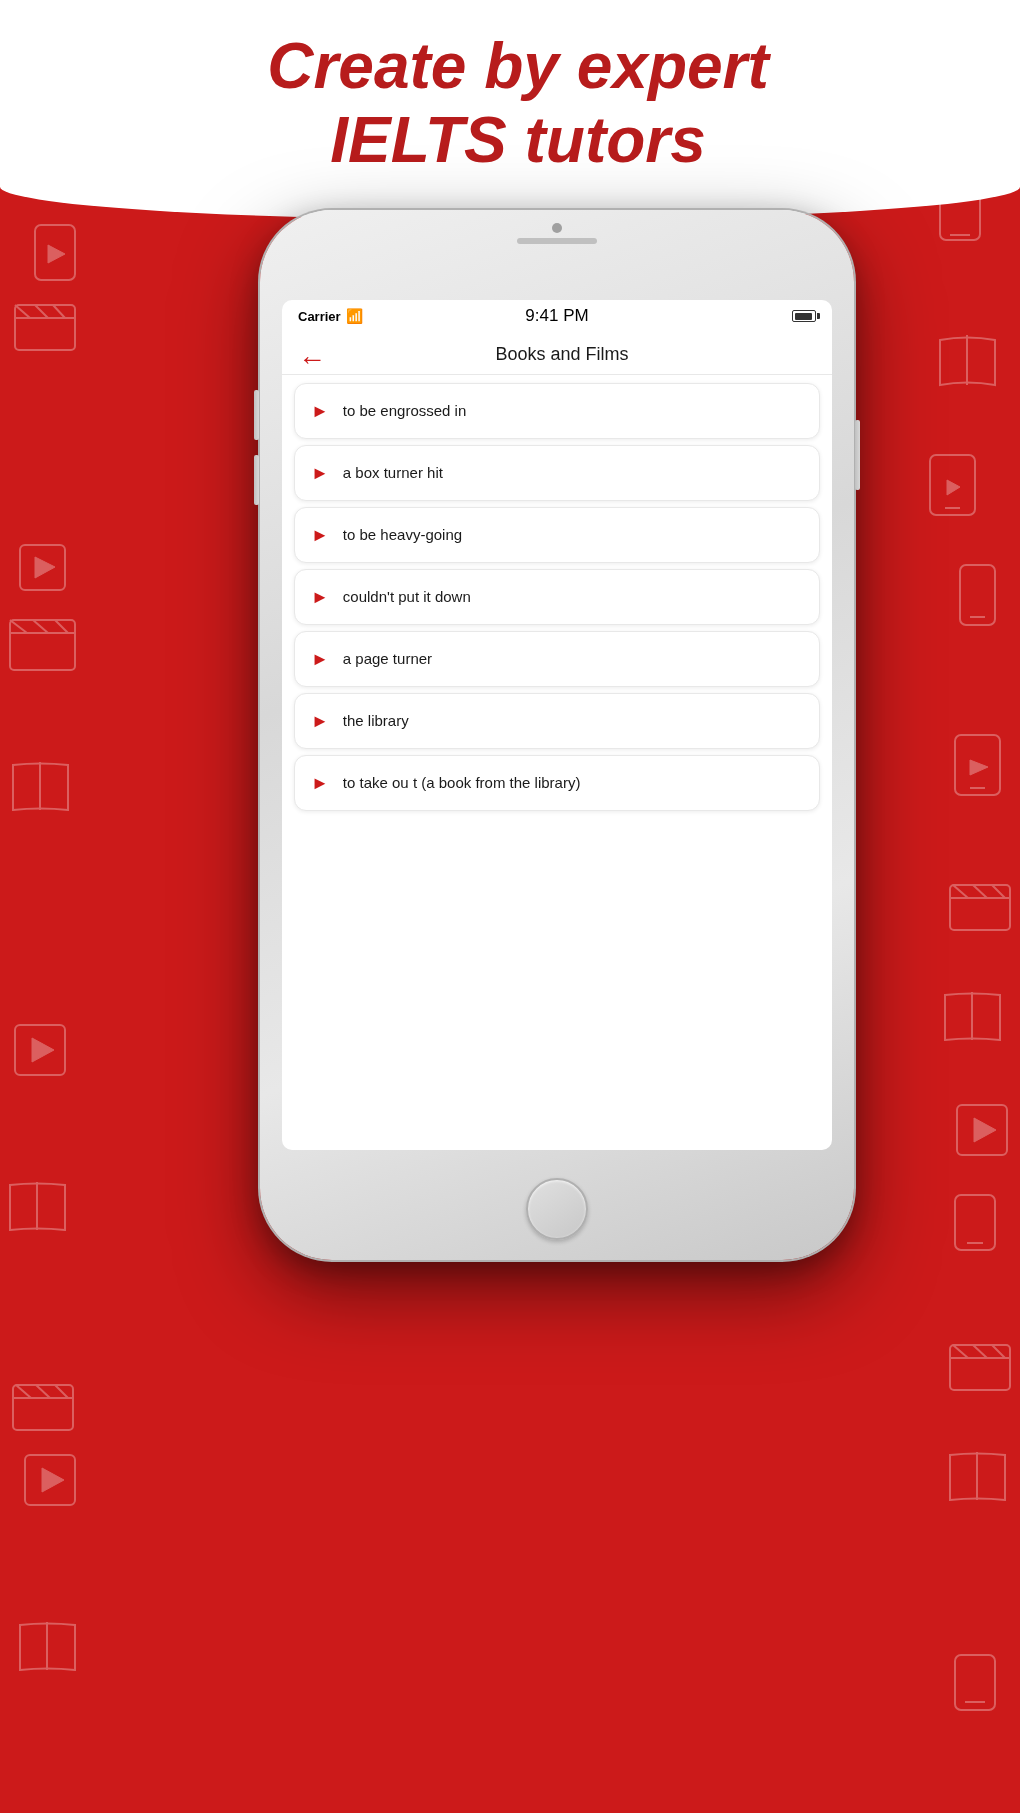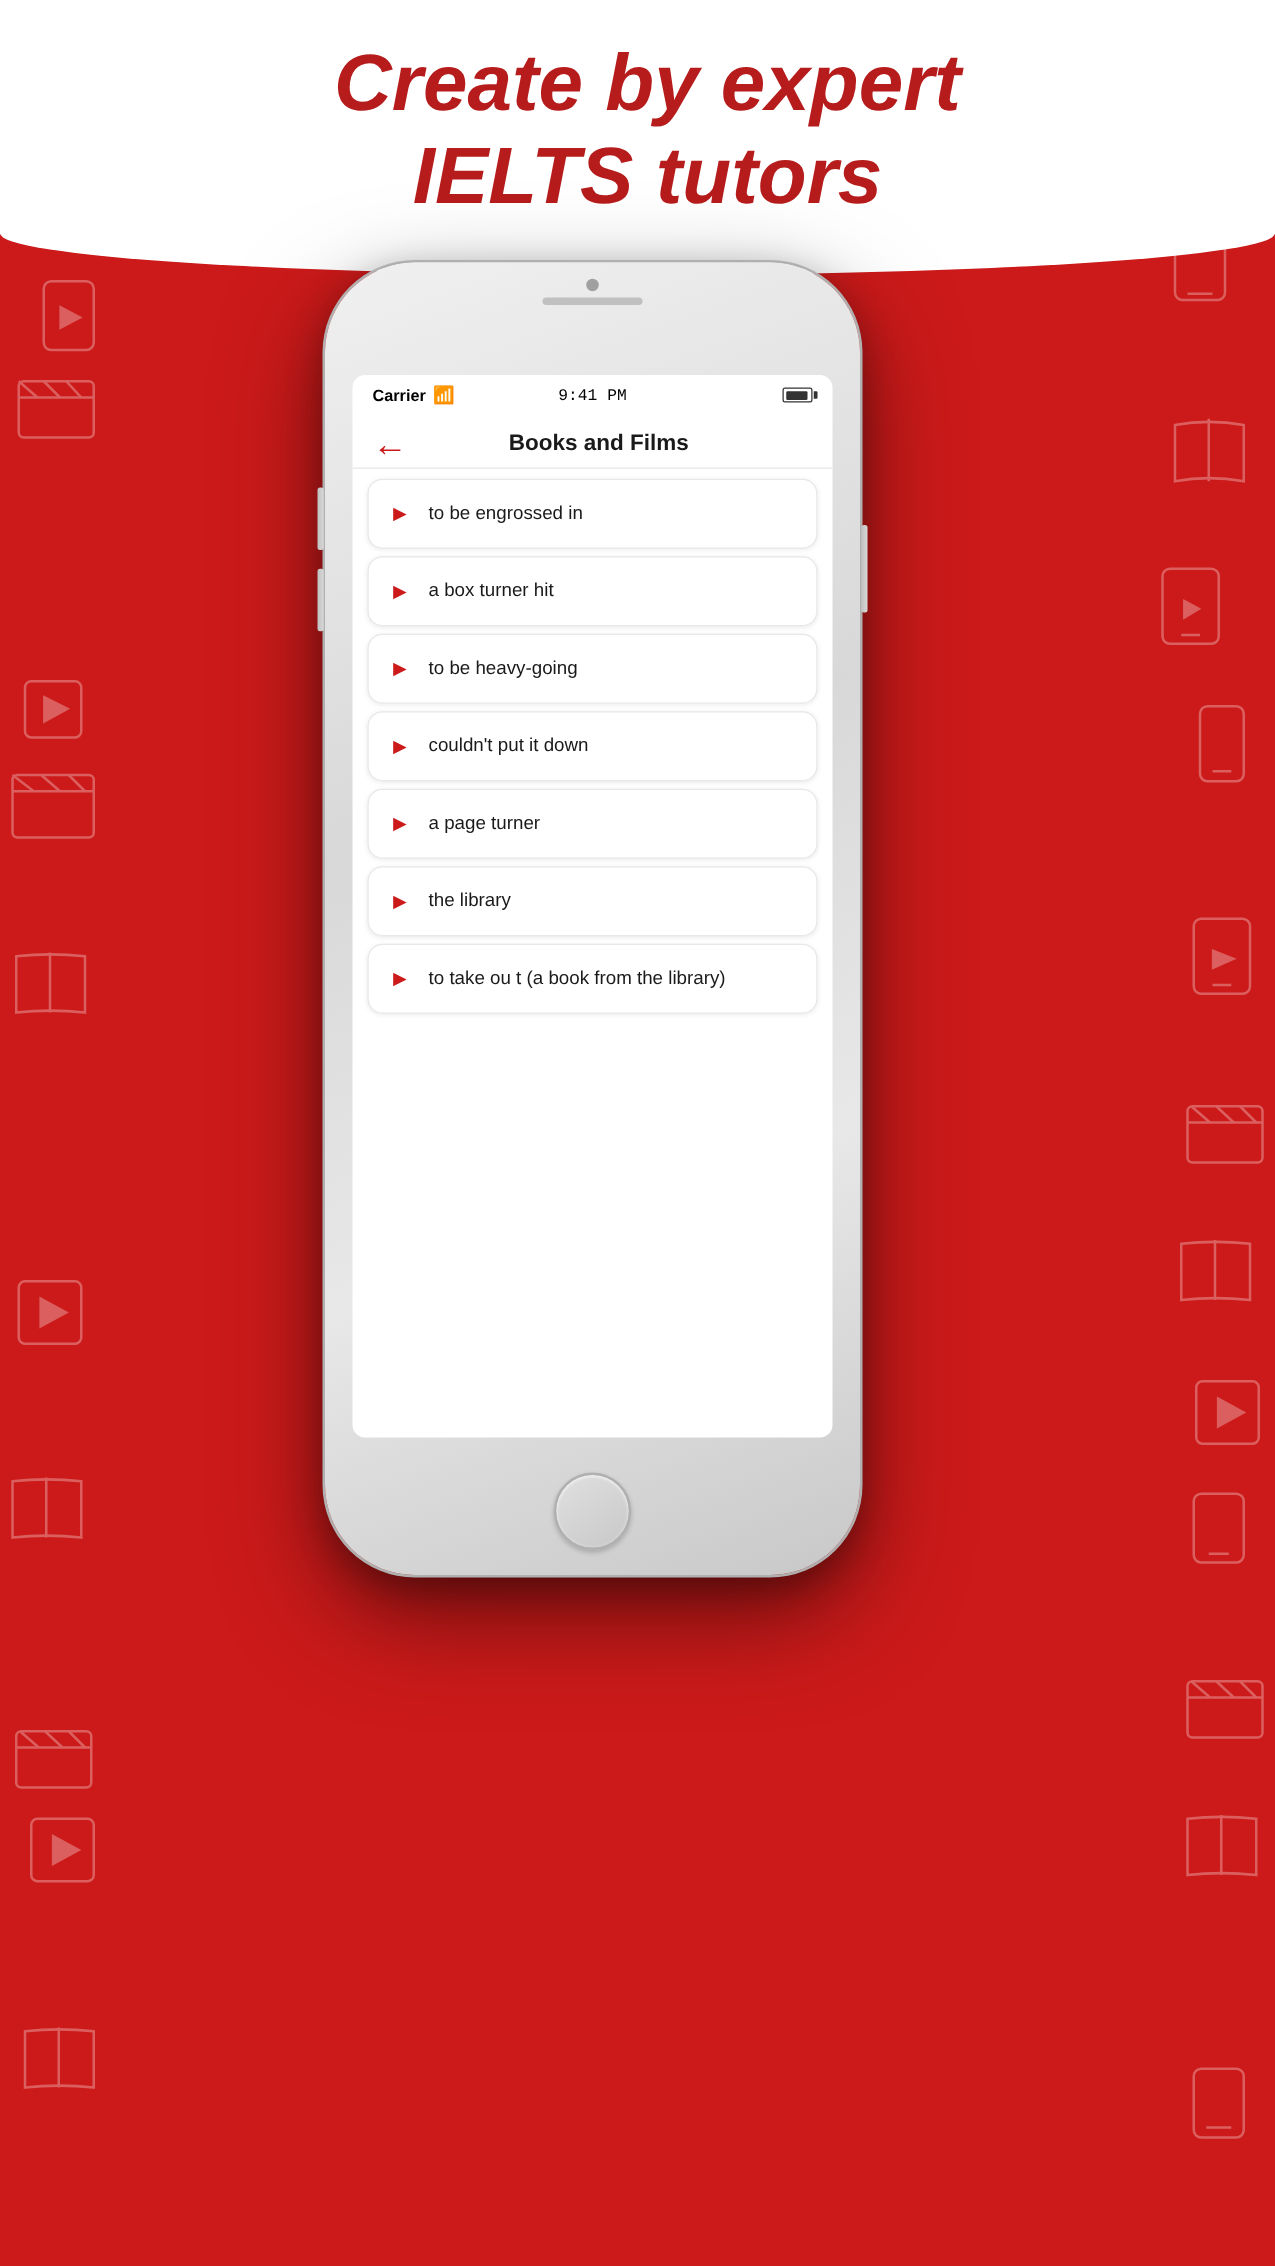--- a/index.html
+++ b/index.html
@@ -57,21 +57,21 @@
       top: 210px;
       left: 50%;
       transform: translateX(-50%);
       width: 500px;
       height: 1050px;
       z-index: 20;
     }
 
     
     .phone-shell {
-      width: 428px;
+      width: 594px;
       height: 1050px;
       background: linear-gradient(160deg, #f0f0f0 0%, #d8d8d8 40%, #e8e8e8 70%, #c8c8c8 100%);
       border-radius: 72px;
       position: relative;
       box-shadow:
         0 0 0 2px #b0b0b0,
         0 30px 80px rgba(0,0,0,0.5),
         0 10px 30px rgba(0,0,0,0.3);
     }
 
@@ -176,23 +176,22 @@
     }
 
     .wifi-icon {
       font-size: 14px;
     }
 
     .status-center {
       position: absolute;
       left: 50%;
       transform: translateX(-50%);
-      font-size: 13px;
+      font-size: 17px;
       font-weight: 500;
-      font-family: Liberation Mono, monospace;
     }
 
     .status-right {
       display: flex;
       align-items: center;
       gap: 4px;
     }
 
     .battery-icon {
       width: 24px;
@@ -234,21 +233,21 @@
 
     .back-arrow {
       color: #cc1a1a;
       font-size: 36px;
       line-height: 1;
       margin-right: 10px;
     }
 
     .app-title {
       font-size: 18px;
-      font-weight: 700;
+      font-weight: 400;
       color: #1a1a1a;
       flex: 1;
       text-align: center;
       margin-right: 36px;
     }
 
     
     .list-container {
       padding: 8px 12px;
       display: flex;

